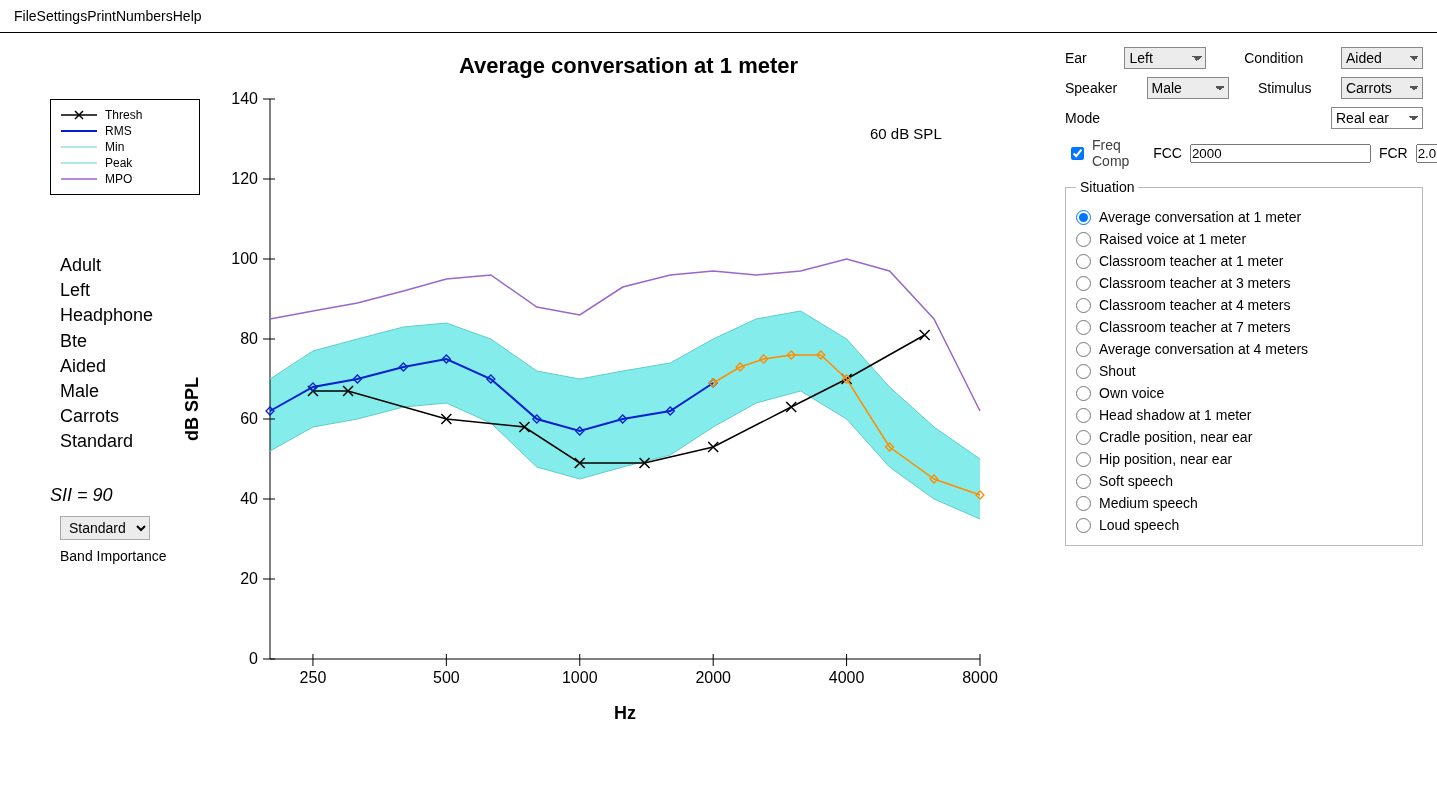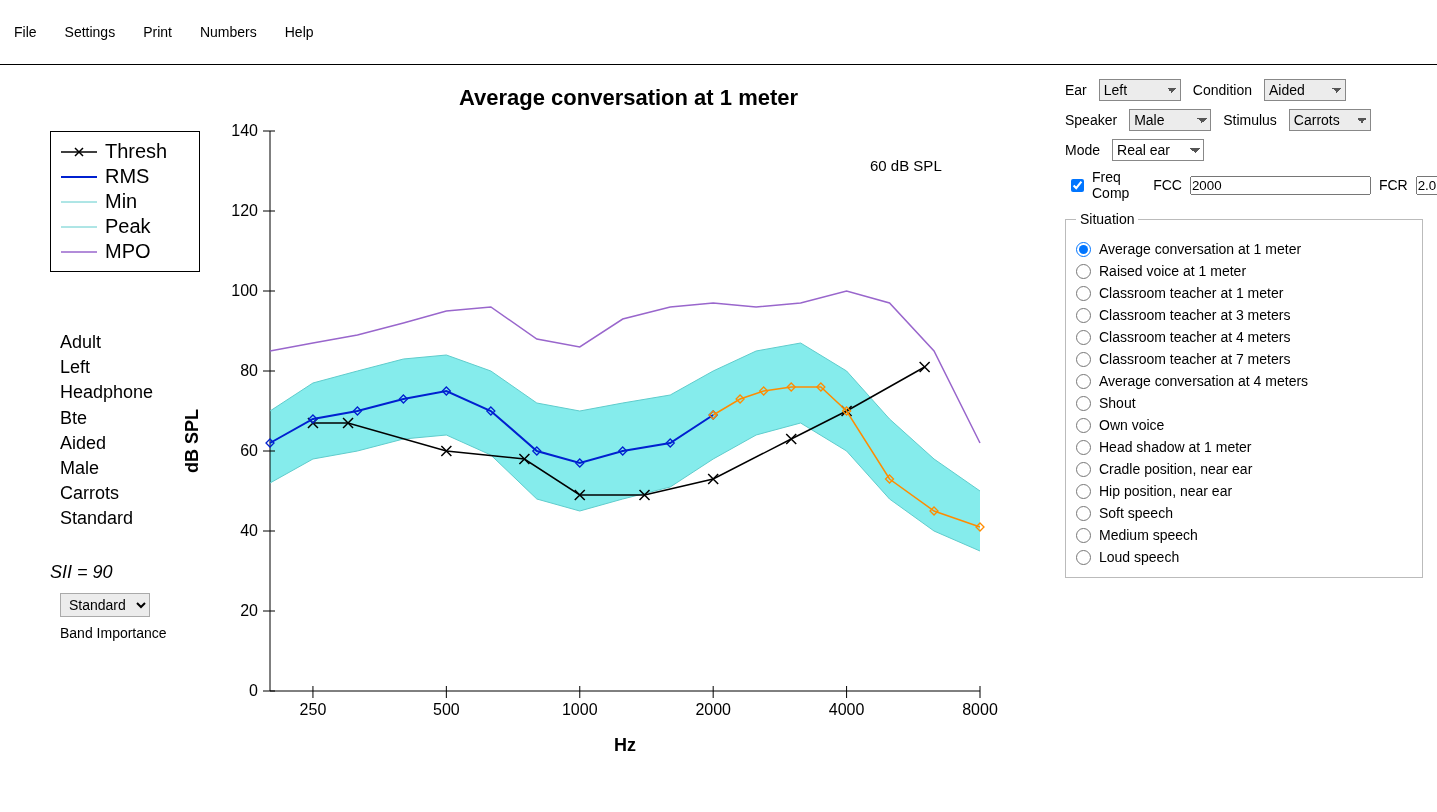--- a/index.html
+++ b/index.html
@@ -1,53 +1,53 @@
 <!DOCTYPE html>
 <html><head>
 <meta charset="utf-8">
 <style>
 * { box-sizing: border-box; margin: 0; padding: 0; }
 body { font-family: Arial, sans-serif; font-size: 14px; background: #fff; color: #000; }
 
-.menubar { display: flex; gap: 28px; padding: 24px 14px; border-bottom: 1px solid #000; }
+.menubar { display: flex; padding: 8px 14px; border-bottom: 1px solid #000; }
 .menubar span { cursor: pointer; }
 
 .main { display: flex; height: calc(812px - 36px); }
 
 .chart-area { flex: 1; padding: 20px 20px 0 20px; background: #fff; position: relative; }
 
 .chart-title { text-align: center; font-weight: bold; font-size: 22px; margin-bottom: 10px; margin-left: 200px; }
 
 .chart-body { display: flex; height: 640px; }
 
 .left-panel { width: 200px; display: flex; flex-direction: column; }
 
 .legend-box { border: 1px solid #000; padding: 6px 10px; margin: 10px 0 30px 30px; width: 150px; }
 .legend-row { display: flex; align-items: center; gap: 8px; margin: 2px 0; }
 .legend-sym { width: 36px; height: 14px; position: relative; }
-.legend-label { font-size: 20px; }
+.legend-label { font-size: 12px; }
 
 .info-list { padding-left: 40px; margin-top: 28px; }
 .info-list div { font-size: 18px; line-height: 1.4; }
 
 .sii-row { padding-left: 30px; margin-top: 30px; font-size: 18px; font-style: italic; }
 .bi-row { padding-left: 40px; margin-top: 10px; }
 .bi-row select { padding: 2px 4px; font-size: 14px; width: 90px; background: #ececec; border: 1px solid #aaa; }
 .bi-label { padding-left: 40px; margin-top: 8px; font-size: 14px; }
 
 .plot-wrap { flex: 1; position: relative; }
 .y-axis-label { position: absolute; left: -28px; top: 50%; transform: translate(-50%,-50%) rotate(-90deg); font-weight: bold; font-size: 18px; }
 
 .right-panel { width: 380px; padding: 14px 14px 0 8px; }
-.ctrl-row { display: flex; justify-content: flex-start; align-items: center; gap: 12px; margin-bottom: 8px; }
+.ctrl-row { display: flex; justify-content: space-between; align-items: center; gap: 18px; margin-bottom: 8px; }
 .ctrl-row label { font-size: 14px; }
 .ctrl-row select { background: #ececec; border: 1px solid #888; padding: 2px 18px 2px 4px; font-size: 14px; width: 82px; appearance: none; -webkit-appearance: none; background-image: linear-gradient(45deg, transparent 50%, #555 50%), linear-gradient(135deg, #555 50%, transparent 50%); background-position: right 8px center, right 3px center; background-size: 5px 5px, 5px 5px; background-repeat: no-repeat; }
 
 .fc-row { display: flex; justify-content: flex-start; align-items: center; gap: 8px; padding-left: 6px; margin-top: 4px; margin-bottom: 10px; }
-.fc-link { color: #000000; }
+.fc-link { color: #404040; }
 
 fieldset.situation { border: 1px solid #bbb; padding: 8px 10px 6px 10px; margin-left: 0; }
 fieldset.situation legend { font-size: 14px; padding: 0 4px; }
 .radio-row { display: flex; align-items: center; gap: 8px; margin: 6px 0; cursor: pointer; }
 .radio-row input[type=radio] { width: 15px; height: 15px; }
 .radio-row label { font-size: 14px; cursor: pointer; }
 
 svg .axis { stroke: #000; stroke-width: 1; }
 </style>
 </head>

